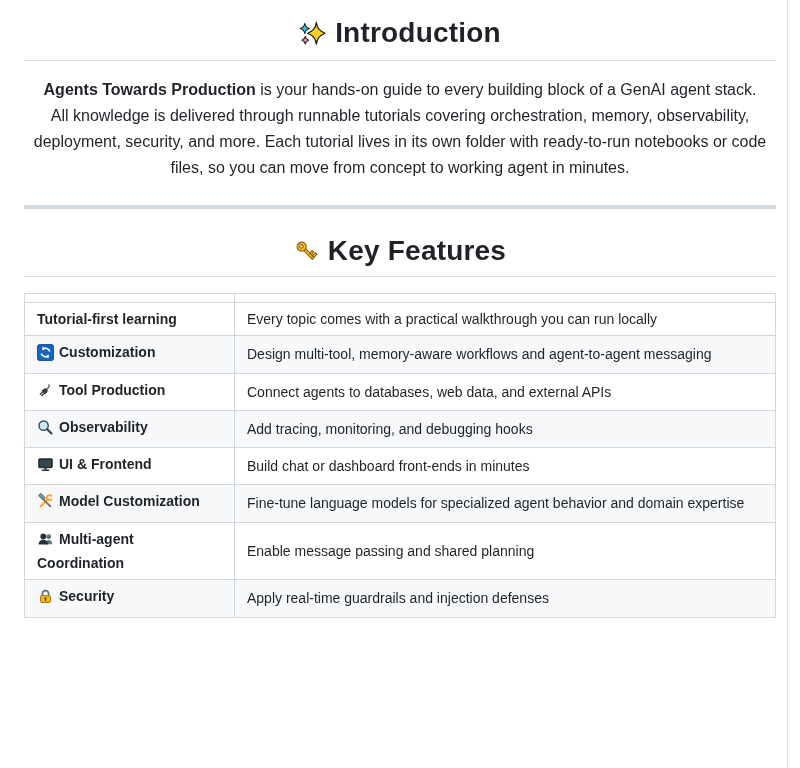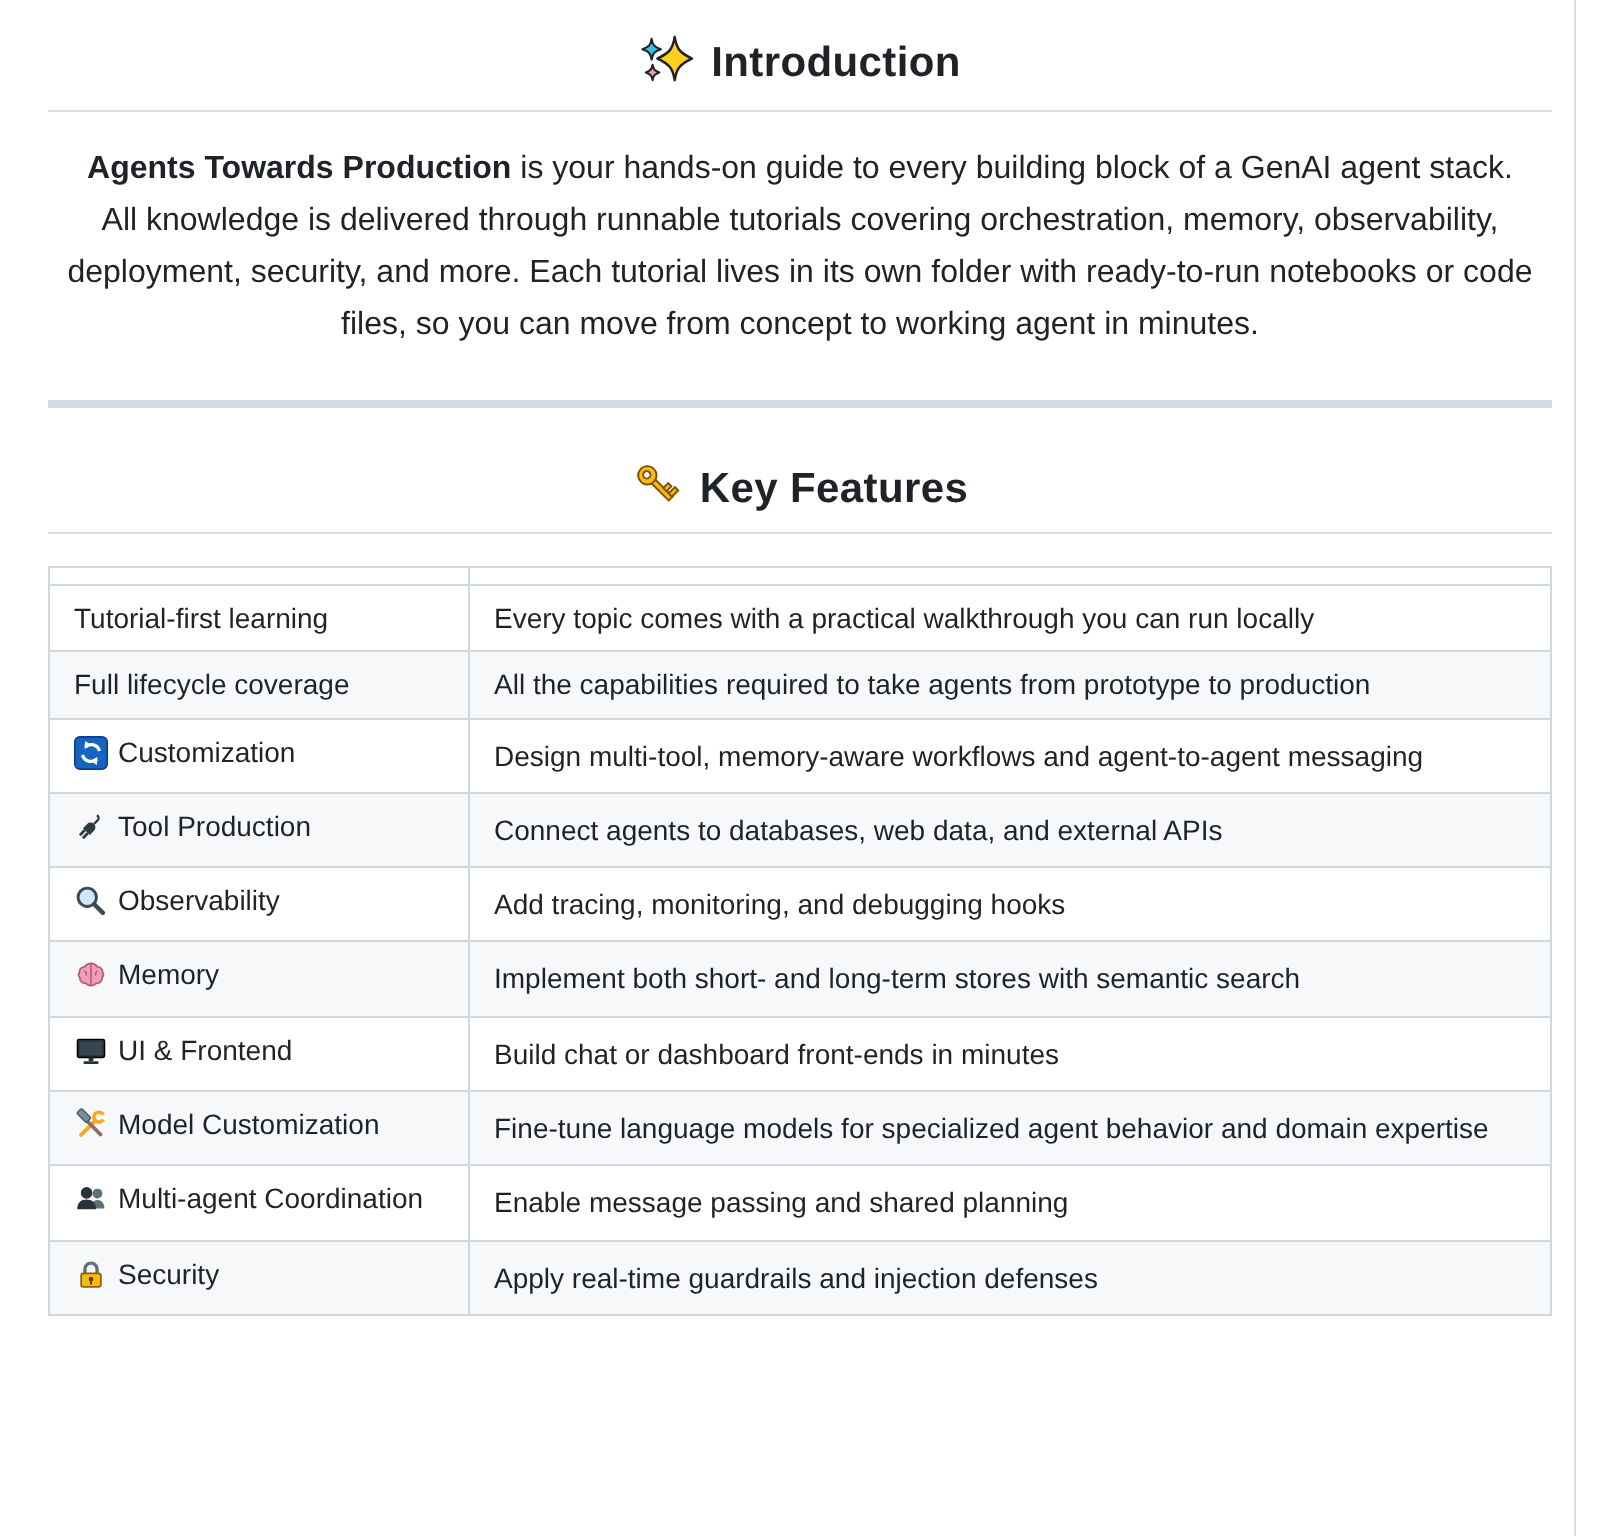--- a/index.html
+++ b/index.html
@@ -8,21 +8,21 @@
     width:800px; height:768px; overflow:hidden; position:relative;
     background:#ffffff; color:#1f2328;
     font-family:"Liberation Sans", sans-serif;
   }
   .page { padding:0 24px; position:relative; }
   .edge-right { position:absolute; top:0; right:12px; width:1px; height:768px; background:#dddde0; }
 
   h2.md-h2 {
     margin:17px 0 16px; padding-bottom:7px;
     border-bottom:1px solid #d8dee4;
-    font-size:21px; font-weight:700; text-align:center; color:#1f2328;
+    font-size:28px; font-weight:700; text-align:center; color:#1f2328;
     letter-spacing:0.2px;
   }
   h2.md-h2.second { margin-top:26px; padding-bottom:5px; }
   h2 .h-icon { vertical-align:-4px; margin-right:9px; }
 
   p.intro {
     margin:13px 0 16px; text-align:center;
     font-size:16px; line-height:26px; color:#1f2328;
   }
   p.intro strong { font-weight:700; }
@@ -30,21 +30,21 @@
   hr.md-hr { border:0; height:4px; background:#d4dbe2; margin:24px 0; }
 
   table.features {
     width:100%; border-collapse:collapse; margin-top:14px;
     font-size:14px; line-height:1.45; color:#1f2328;
   }
   .features th, .features td {
     border:1px solid #d0d7de; padding:6px 12px; text-align:left; vertical-align:middle;
   }
   .features thead th { height:6px; padding:4px 12px; }
-  .features td.feat { font-weight:400; width:210px; }
+  .features td.feat { font-weight:700; width:210px; }
   .features tbody tr:nth-child(even) { background:#f6f8fa; }
   .cell-icon { vertical-align:-4px; margin-right:5px; }
 </style>
 </head>
 <body>
 
 <div class="page">
 
   <h2 class="md-h2"><span class="h-icon"><svg width="27" height="25" viewBox="0 0 28 26">
           <path d="M18 1.5 C19 8 21 10 27 12.8 C21 15.6 19 17.6 18 24 C17 17.6 15 15.6 9 12.8 C15 10 17 8 18 1.5 Z" fill="#ffd021" stroke="#222" stroke-width="1.3" stroke-linejoin="round"></path>
@@ -72,24 +72,20 @@
         <th></th>
         <th></th>
       </tr>
     </thead>
     <tbody>
       <tr>
         <td class="feat"><span>Tutorial-first learning</span></td>
         <td>Every topic comes with a practical walkthrough you can run locally</td>
       </tr>
       <tr>
-        <td class="feat"><span>Full lifecycle coverage</span></td>
-        <td>All the capabilities required to take agents from prototype to production</td>
-      </tr>
-      <tr>
         <td class="feat"><span class="cell-icon"><svg width="17" height="17" viewBox="0 0 20 20">
                 <rect x="0.5" y="0.5" width="19" height="19" rx="3" fill="#1565c0" stroke="#0b3d91"></rect>
                 <path d="M15 8.8 A5.1 5.1 0 0 0 6.6 6.4" stroke="#fff" stroke-width="1.9" fill="none"></path>
                 <polygon points="6.6,2.9 6.2,7.7 10.2,5.4" fill="#fff"></polygon>
                 <path d="M5 11.2 A5.1 5.1 0 0 0 13.4 13.6" stroke="#fff" stroke-width="1.9" fill="none"></path>
                 <polygon points="13.4,17.1 13.8,12.3 9.8,14.6" fill="#fff"></polygon>
               </svg></span><span>Customization</span></td>
         <td>Design multi-tool, memory-aware workflows and agent-to-agent messaging</td>
       </tr>
       <tr>
@@ -102,29 +98,20 @@
                 </g>
               </svg></span><span>Tool Production</span></td>
         <td>Connect agents to databases, web data, and external APIs</td>
       </tr>
       <tr>
         <td class="feat"><span class="cell-icon"><svg width="17" height="17" viewBox="0 0 20 20">
                 <circle cx="7.8" cy="7.8" r="5.4" fill="#cde9f6" stroke="#3b4a52" stroke-width="1.7"></circle>
                 <line x1="11.9" y1="11.9" x2="17" y2="17" stroke="#3b4a52" stroke-width="2.6" stroke-linecap="round"></line>
               </svg></span><span>Observability</span></td>
         <td>Add tracing, monitoring, and debugging hooks</td>
-      </tr>
-      <tr>
-        <td class="feat"><span class="cell-icon"><svg width="17" height="17" viewBox="0 0 20 20">
-                <path d="M10 3.2 C7.5 3.2 6.7 4.5 6.2 5.2 C4.4 5.2 3.1 6.6 3.2 8.4 C2.6 9.2 2.6 10.6 3.4 11.5 C3.3 13.6 4.9 15 6.9 14.9 C7.6 15.8 8.7 16.3 10 16.3 C11.3 16.3 12.4 15.8 13.1 14.9 C15.1 15 16.7 13.6 16.6 11.5 C17.4 10.6 17.4 9.2 16.8 8.4 C16.9 6.6 15.6 5.2 13.8 5.2 C13.3 4.5 12.5 3.2 10 3.2 Z" fill="#f29cb6" stroke="#ad5d78" stroke-width="1"></path>
-                <path d="M10 3.4 V16.1" stroke="#ad5d78" stroke-width="0.9" fill="none"></path>
-                <path d="M6 7.5 C7 8 7.5 9 7.2 10.4" stroke="#ad5d78" stroke-width="0.8" fill="none"></path>
-                <path d="M14 7.5 C13 8 12.5 9 12.8 10.4" stroke="#ad5d78" stroke-width="0.8" fill="none"></path>
-              </svg></span><span>Memory</span></td>
-        <td>Implement both short- and long-term stores with semantic search</td>
       </tr>
       <tr>
         <td class="feat"><span class="cell-icon"><svg width="17" height="17" viewBox="0 0 20 20">
                 <rect x="2" y="3.2" width="16" height="10.6" rx="1" fill="#263238" stroke="#000" stroke-width="0.8"></rect>
                 <rect x="3.4" y="4.5" width="13.2" height="8" fill="#37474f"></rect>
                 <rect x="8.6" y="13.8" width="2.8" height="2.2" fill="#263238"></rect>
                 <rect x="5.6" y="16" width="8.8" height="1.6" rx="0.5" fill="#263238"></rect>
               </svg></span><span>UI &amp; Frontend</span></td>
         <td>Build chat or dashboard front-ends in minutes</td>
       </tr>

